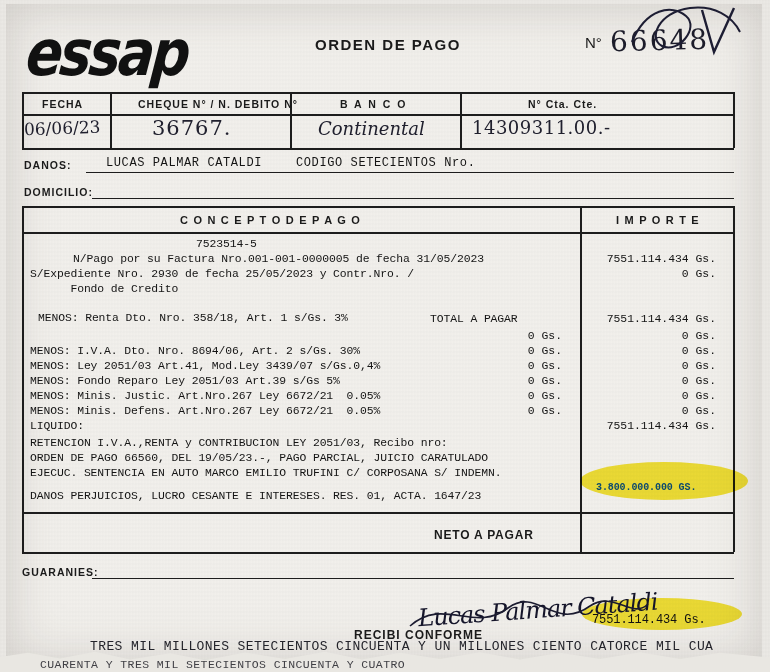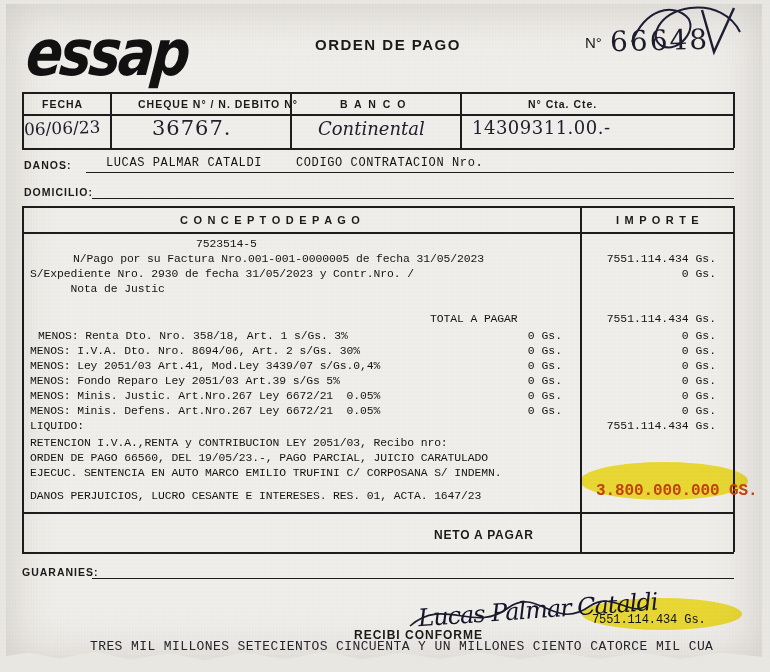--- a/index.html
+++ b/index.html
@@ -143,49 +143,49 @@
   <div class="box-lbl" style="left:528px;top:98px;">N° Cta. Cte.</div>
 
   <div class="hand" style="left:24px;top:118px;font-size:17px;transform:rotate(-2deg);">06/06/23</div>
   <div class="hand" style="left:152px;top:116px;font-size:21px;letter-spacing:1px;">36767.</div>
   <div class="hand cursive" style="left:318px;top:118px;font-size:18px;">Continental</div>
   <div class="hand" style="left:472px;top:117px;font-size:18px;letter-spacing:.5px;">14309311.00.-</div>
 
   <div class="box-lbl" style="left:24px;top:159px;">DANOS:</div>
   <div class="rule hline" style="left:86px;top:172px;width:648px;height:1px;"></div>
   <div class="mono" style="left:106px;top:156px;font-size:12px;letter-spacing:.6px;">LUCAS PALMAR CATALDI</div>
-  <div class="mono" style="left:296px;top:156px;font-size:12px;letter-spacing:.6px;">CODIGO CONTRATACION Nro.</div>
+  <div class="mono" style="left:296px;top:156px;font-size:12px;letter-spacing:.6px;">CODIGO SETECIENTOS Nro.</div>
 
   <div class="box-lbl" style="left:24px;top:186px;">DOMICILIO:</div>
   <div class="rule hline" style="left:92px;top:198px;width:642px;height:1px;"></div>
 
   <div class="rule hline" style="left:22px;top:206px;width:712px;"></div>
   <div class="rule hline" style="left:22px;top:232px;width:712px;"></div>
   <div class="rule hline" style="left:22px;top:512px;width:712px;"></div>
   <div class="rule hline" style="left:22px;top:552px;width:712px;"></div>
   <div class="rule vline" style="left:22px;top:206px;height:346px;"></div>
   <div class="rule vline" style="left:580px;top:206px;height:346px;"></div>
   <div class="rule vline" style="left:733px;top:206px;height:346px;"></div>
 
   <div class="box-lbl" style="left:180px;top:214px;font-size:11px;letter-spacing:1.2px;">C O N C E P T O   D E   P A G O</div>
   <div class="box-lbl" style="left:616px;top:214px;font-size:11px;letter-spacing:1.2px;">I M P O R T E</div>
 
   <div class="mono" style="left:196px;top:238px;">7523514-5</div>
 
   <div class="mono" style="left:30px;top:253px;margin-left:43px;">N/Pago por su Factura Nro.001-001-0000005 de fecha 31/05/2023</div>
-  <div class="mono" style="left:30px;top:268px;">S/Expediente Nro. 2930 de fecha 31/05/2023 y Contr.Nro. /</div>
-  <div class="mono" style="left:30px;top:283px;">      Nota de Justic</div>
+  <div class="mono" style="left:30px;top:268px;">S/Expediente Nro. 2930 de fecha 25/05/2023 y Contr.Nro. /</div>
+  <div class="mono" style="left:30px;top:283px;">      Fondo de Credito</div>
 
   <div class="amt" style="left:586px;top:253px;width:130px;">7551.114.434 Gs.</div>
   <div class="amt" style="left:586px;top:268px;width:130px;">0 Gs.</div>
 
   <div class="mono" style="left:430px;top:313px;">TOTAL A PAGAR</div>
   <div class="amt" style="left:586px;top:313px;width:130px;">7551.114.434 Gs.</div>
 
-  <div class="mono" style="left:30px;top:330px;padding-left:8px;">MENOS: Renta Dto. Nro. 358/18, Art. 1 s/Gs. 3%</div>
+  <div class="mono" style="left:30px;top:312px;padding-left:8px;">MENOS: Renta Dto. Nro. 358/18, Art. 1 s/Gs. 3%</div>
   <div class="amt" style="left:440px;top:330px;width:122px;">0 Gs.</div>
   <div class="amt" style="left:586px;top:330px;width:130px;">0 Gs.</div>
 
   <div class="mono" style="left:30px;top:345px;">MENOS: I.V.A. Dto. Nro. 8694/06, Art. 2 s/Gs. 30%</div>
   <div class="amt" style="left:440px;top:345px;width:122px;">0 Gs.</div>
   <div class="amt" style="left:586px;top:345px;width:130px;">0 Gs.</div>
 
   <div class="mono" style="left:30px;top:360px;">MENOS: Ley 2051/03 Art.41, Mod.Ley 3439/07 s/Gs.0,4%</div>
   <div class="amt" style="left:440px;top:360px;width:122px;">0 Gs.</div>
   <div class="amt" style="left:586px;top:360px;width:130px;">0 Gs.</div>
@@ -204,31 +204,32 @@
 
   <div class="mono" style="left:30px;top:420px;">LIQUIDO:</div>
   <div class="amt" style="left:586px;top:420px;width:130px;">7551.114.434 Gs.</div>
 
   <div class="mono" style="left:30px;top:437px;">RETENCION I.V.A.,RENTA y CONTRIBUCION LEY 2051/03, Recibo nro:</div>
   <div class="mono" style="left:30px;top:452px;">ORDEN DE PAGO 66560, DEL 19/05/23.-, PAGO PARCIAL, JUICIO CARATULADO</div>
   <div class="mono" style="left:30px;top:467px;">EJECUC. SENTENCIA EN AUTO MARCO EMILIO TRUFINI C/ CORPOSANA S/ INDEMN.</div>
   <div class="mono" style="left:30px;top:490px;text-align:center;">DANOS PERJUICIOS, LUCRO CESANTE E INTERESES. RES. 01, ACTA. 1647/23</div>
 
   <div class="hl" style="left:580px;top:462px;width:168px;height:38px;"></div>
-  <div class="mono" style="left:596px;top:482px;font-size:16px;font-weight:bold;color:#c2410c;">3.800.000.000 GS.</div>
+  <div class="mono" style="left:596px;top:482px;font-size:10px;font-weight:bold;color:#0c4a6e;">3.800.000.000 GS.</div>
 
   <div class="box-lbl" style="left:434px;top:528px;font-size:12px;letter-spacing:.8px;">NETO A PAGAR</div>
 
   <div class="box-lbl" style="left:22px;top:566px;">GUARANIES:</div>
   <div class="rule hline" style="left:92px;top:578px;width:642px;height:1px;"></div>
 
   <div class="hl" style="left:582px;top:598px;width:160px;height:32px;"></div>
   <div class="mono" style="left:592px;top:613px;font-size:12px;color:#111;">7551.114.434 Gs.</div>
 
   <div class="box-lbl" style="left:318px;top:628px;font-size:12px;margin-left:36px;">RECIBI CONFORME</div>
   <div class="sig" style="left:418px;top:596px;font-size:24px;letter-spacing:-1px;transform:rotate(-4deg);">Lucas Palmar Cataldi</div>
   <svg style="position:absolute;left:404px;top:586px;width:250px;height:54px;">
     <path d="M6,40 C40,10 70,48 104,22 C134,0 150,46 186,20 C210,4 228,34 244,18" fill="none" stroke="#1b1b30" stroke-width="1.6"></path>
   </svg>
 
   <div class="torn"></div>
   <div class="bottomtext">TRES MIL MILLONES SETECIENTOS CINCUENTA Y UN MILLONES CIENTO CATORCE MIL CUA</div>
+  <div class="bottomtext2">CUARENTA Y TRES MIL SETECIENTOS CINCUENTA Y CUATRO</div>
 </div>
 
 </body></html>

